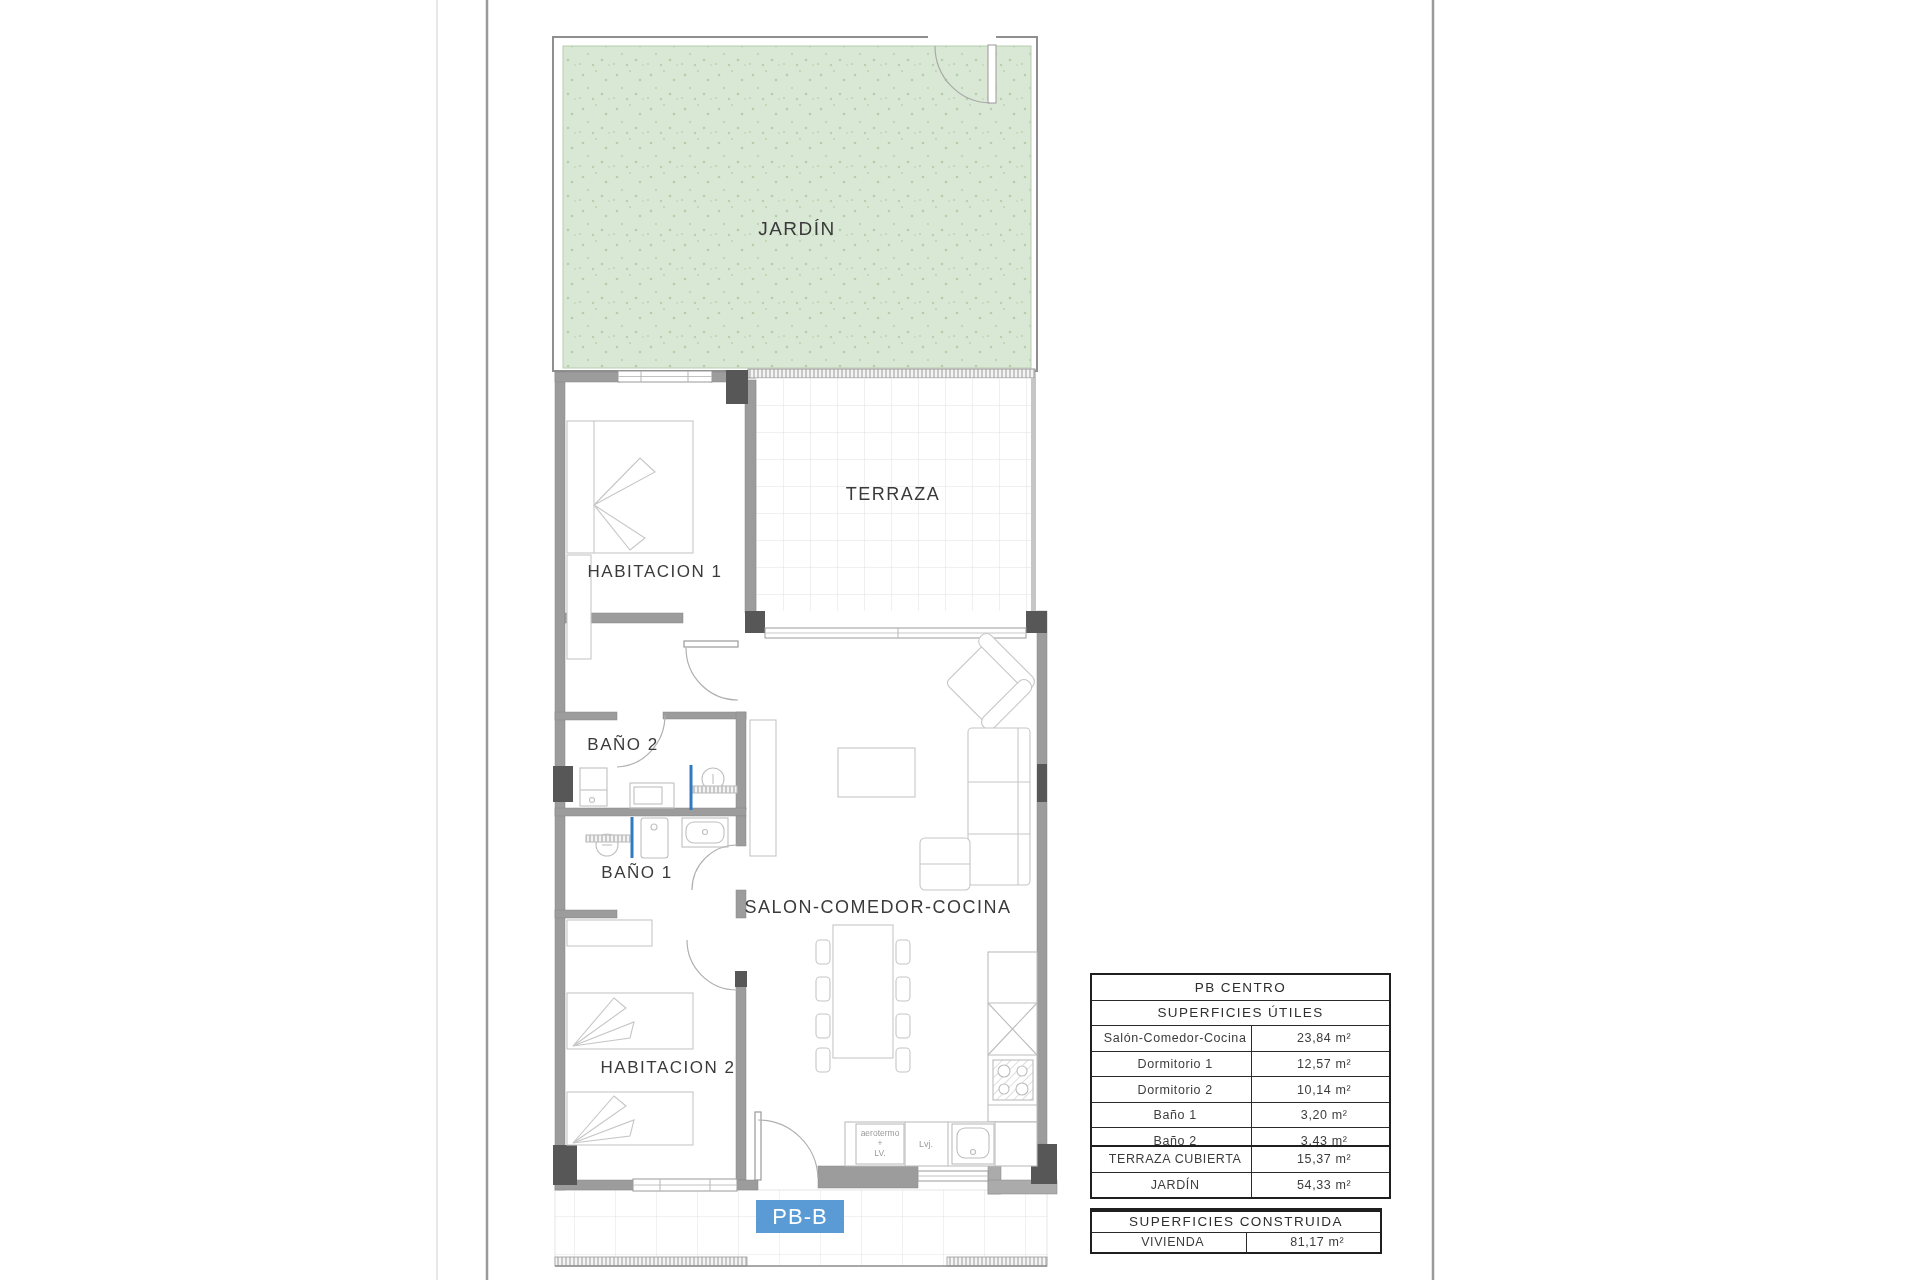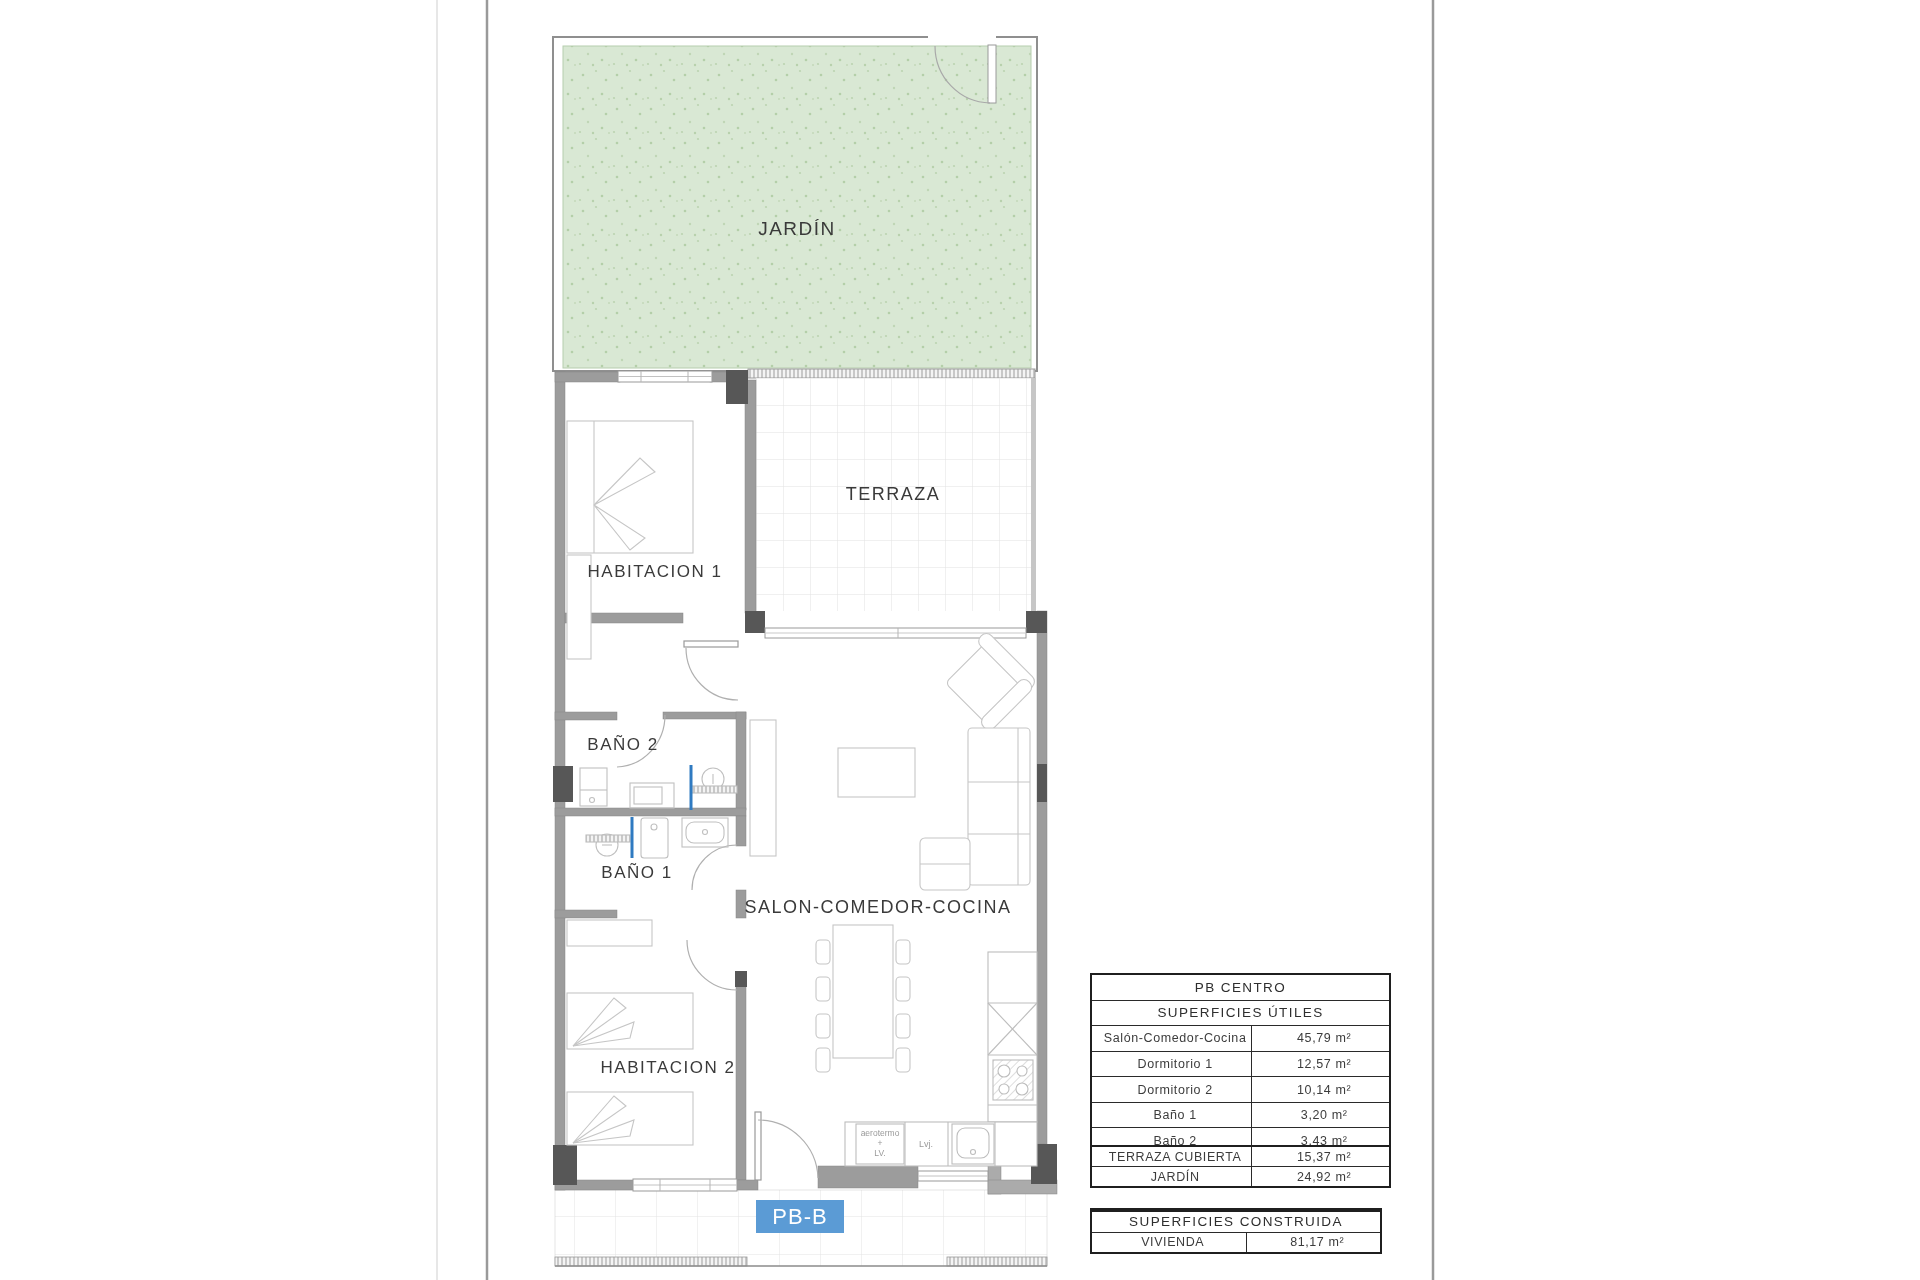--- a/index.html
+++ b/index.html
@@ -268,48 +268,48 @@
 
 <div class="badge" style="left:756px;top:1200px;width:88px;height:33px;background:#5b9bd5;">
   <span>PB-B</span>
 </div>
 
 <div class="tbl" style="left:1090px;top:973px;width:301px;height:182px;">
   <div class="thead">PB CENTRO</div>
   <div class="thead">SUPERFICIES ÚTILES</div>
   <div class="trow">
     <div class="cell c1">Salón-Comedor-Cocina</div>
-    <div class="cell c2">45,79 m²</div>
+    <div class="cell c2">23,84 m²</div>
   </div>
   <div class="trow">
     <div class="cell c1">Dormitorio 1</div>
     <div class="cell c2">12,57 m²</div>
   </div>
   <div class="trow">
     <div class="cell c1">Dormitorio 2</div>
     <div class="cell c2">10,14 m²</div>
   </div>
   <div class="trow">
     <div class="cell c1">Baño 1</div>
     <div class="cell c2">3,20 m²</div>
   </div>
   <div class="trow">
     <div class="cell c1">Baño 2</div>
     <div class="cell c2">3,43 m²</div>
   </div>
 </div>
 
-<div class="tbl" style="left:1090px;top:1145px;width:301px;height:43px;">
+<div class="tbl" style="left:1090px;top:1145px;width:301px;height:54px;">
   <div class="trow">
     <div class="cell c1">TERRAZA CUBIERTA</div>
     <div class="cell c2">15,37 m²</div>
   </div>
   <div class="trow">
     <div class="cell c1">JARDÍN</div>
-    <div class="cell c2">24,92 m²</div>
+    <div class="cell c2">54,33 m²</div>
   </div>
 </div>
 
 <div class="tbl thick-top" style="left:1090px;top:1208px;width:292px;height:46px;">
   <div class="thead">SUPERFICIES CONSTRUIDA</div>
   <div class="trow">
     <div class="cell c1">VIVIENDA</div>
     <div class="cell c2">81,17 m²</div>
   </div>
 </div>

